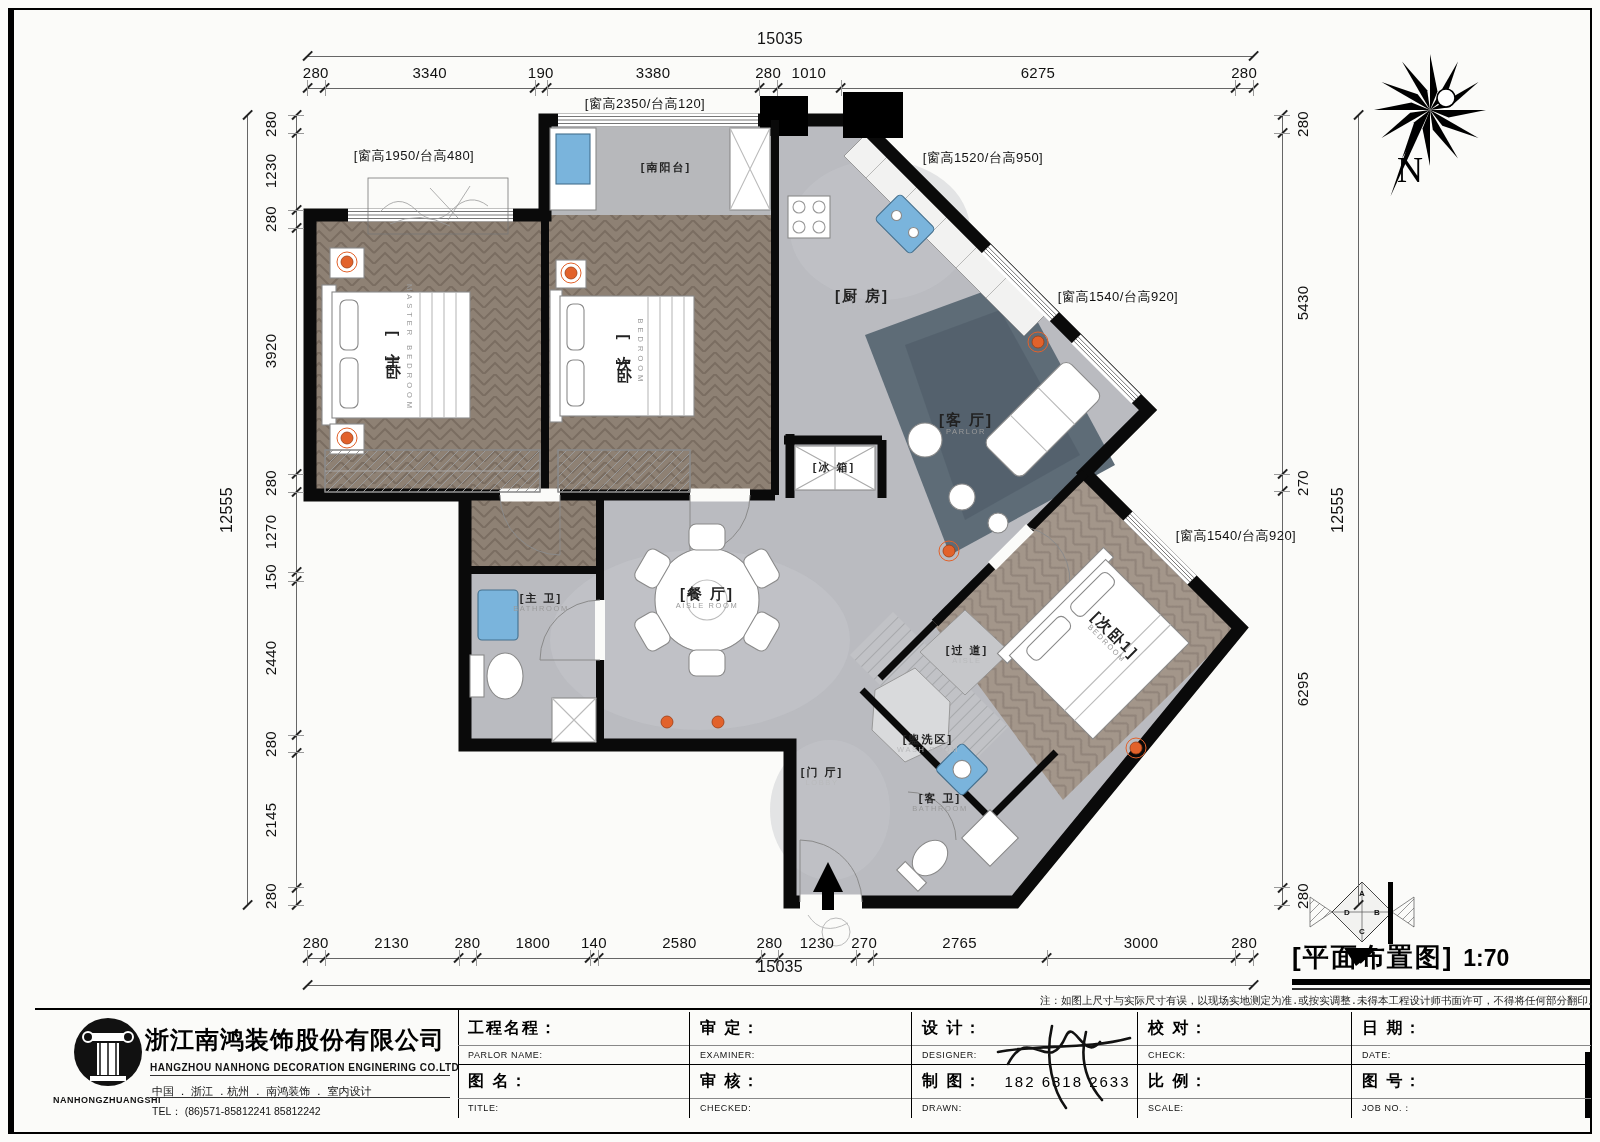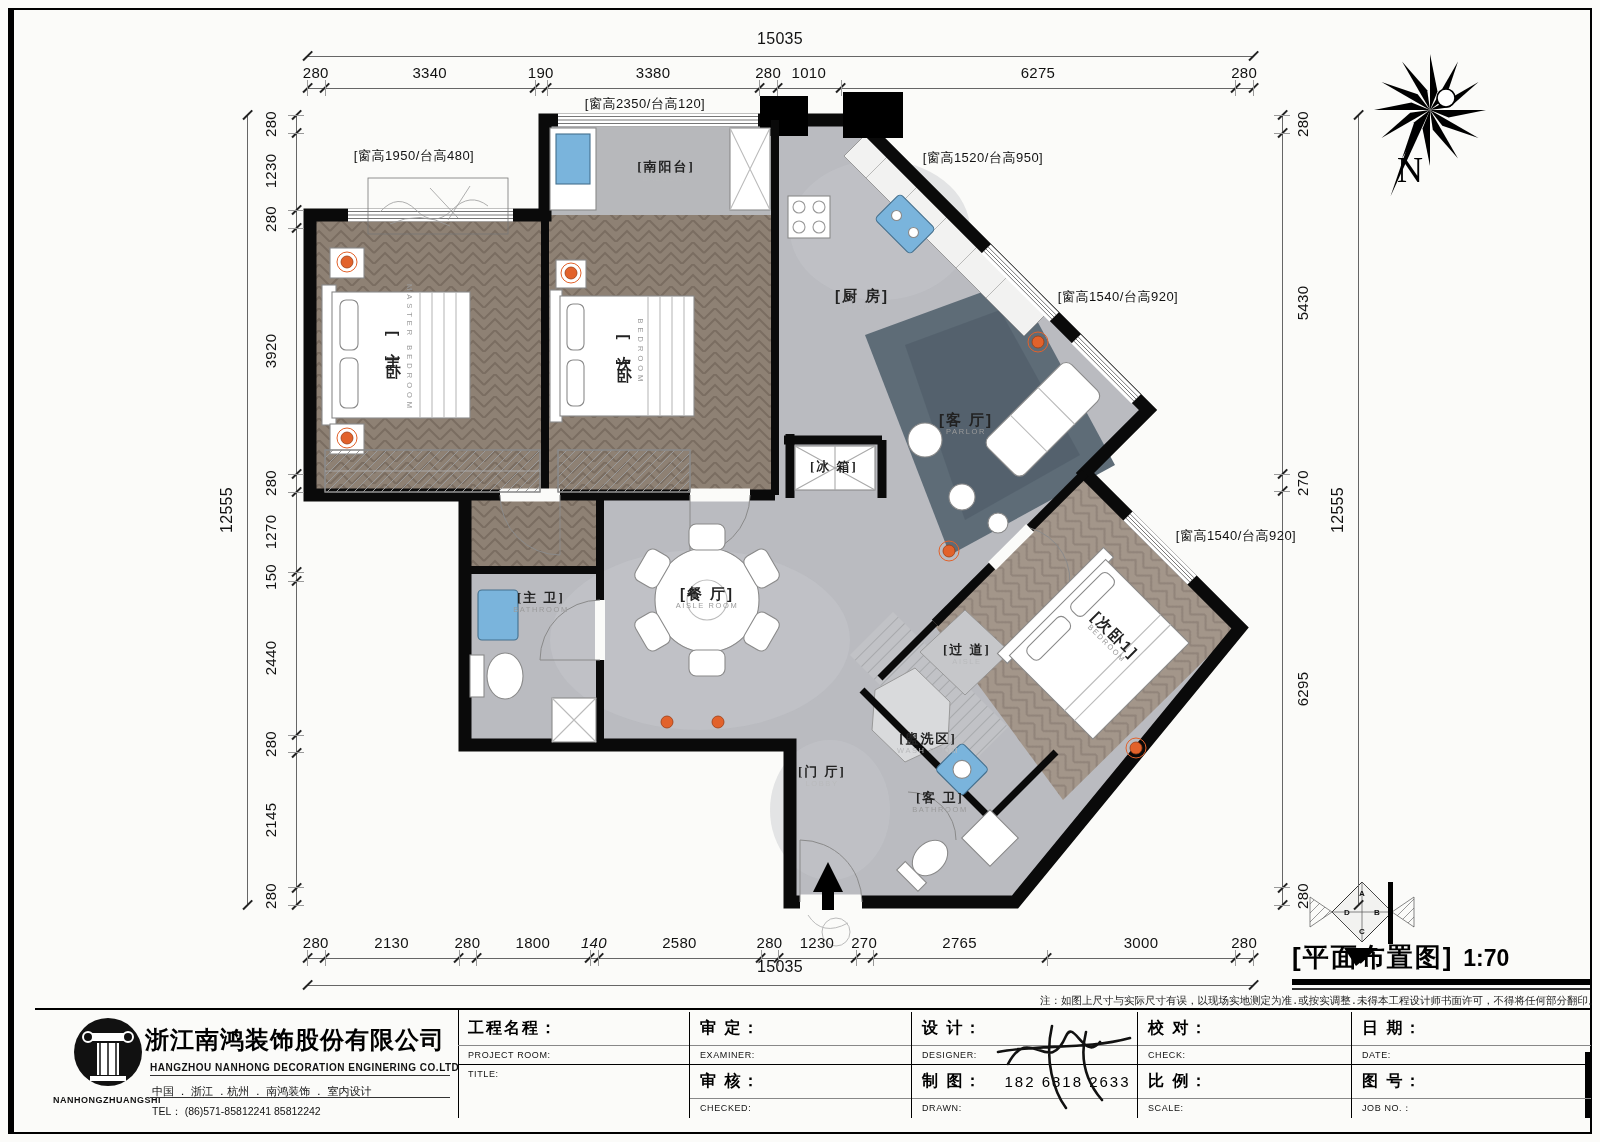--- a/index.html
+++ b/index.html
@@ -13,21 +13,21 @@
   .dim-line{position:absolute;background:#666;}
   .dim-stub{position:absolute;background:#999;}
   .tick{position:absolute;width:13px;height:1.6px;background:#222;transform:rotate(-45deg);}
   .dim-lab{position:absolute;font-size:15px;color:#111;white-space:nowrap;
            transform:translate(-50%,-50%);letter-spacing:.3px;}
   .dim-lab.rot{transform:translate(-50%,-50%) rotate(-90deg);}
   
   .room-lab{position:absolute;transform:translate(-50%,-50%);text-align:center;line-height:1.15;}
   .room-lab .cn{font-size:15px;font-weight:700;color:#222;letter-spacing:2px;white-space:nowrap;}
   .room-lab .en{font-size:7.5px;color:#9a9a9a;letter-spacing:1.6px;white-space:nowrap;}
-  .room-lab.small .cn{font-size:13px;font-family:Liberation Serif, serif;}
+  .room-lab.small .cn{font-size:11px;}
   .room-lab.faint .en{color:#b9babc;}
   .room-lab.v{display:flex;flex-direction:row;gap:2px;align-items:center;}
   .room-lab.v .cn,.room-lab.v .en{writing-mode:vertical-rl;letter-spacing:4px;}
   .room-lab.d{transform:translate(-50%,-50%) rotate(45deg);}
   .win-note{position:absolute;transform:translate(-50%,-50%);font-size:13px;color:#111;
             white-space:nowrap;letter-spacing:.5px;}
   
   .north-n{position:absolute;font-family:"Liberation Serif","DejaVu Serif",serif;
            font-size:36px;color:#000;transform:translate(-50%,-50%);}
   .abcd{position:absolute;font-size:8px;font-weight:700;color:#111;transform:translate(-50%,-50%);}
@@ -329,21 +329,21 @@
       <div class="dim-stub" style="left: 307px; top: 950px; width: 1px; height: 16px;"></div>
       <div class="dim-lab" style="left: 391.627px; top: 942px;">2130</div>
       <div class="tick" style="left: 318.118px; top: 957.2px;"></div>
       <div class="dim-stub" style="left: 324.618px; top: 950px; width: 1px; height: 16px;"></div>
       <div class="dim-lab" style="left: 467.446px; top: 942px;">280</div>
       <div class="tick" style="left: 452.137px; top: 957.2px;"></div>
       <div class="dim-stub" style="left: 458.637px; top: 950px; width: 1px; height: 16px;"></div>
       <div class="dim-lab" style="left: 532.882px; top: 942px;">1800</div>
       <div class="tick" style="left: 469.754px; top: 957.2px;"></div>
       <div class="dim-stub" style="left: 476.254px; top: 950px; width: 1px; height: 16px;"></div>
-      <div class="dim-lab" style="left: 593.915px; top: 942px; font-style: italic;">140</div>
+      <div class="dim-lab" style="left: 593.915px; top: 942px;">140</div>
       <div class="tick" style="left: 583.01px; top: 957.2px;"></div>
       <div class="dim-stub" style="left: 589.51px; top: 950px; width: 1px; height: 16px;"></div>
       <div class="dim-lab" style="left: 679.486px; top: 942px;">2580</div>
       <div class="tick" style="left: 591.819px; top: 957.2px;"></div>
       <div class="dim-stub" style="left: 598.319px; top: 950px; width: 1px; height: 16px;"></div>
       <div class="dim-lab" style="left: 769.461px; top: 942px;">280</div>
       <div class="tick" style="left: 754.152px; top: 957.2px;"></div>
       <div class="dim-stub" style="left: 760.652px; top: 950px; width: 1px; height: 16px;"></div>
       <div class="dim-lab" style="left: 816.965px; top: 942px;">1230</div>
       <div class="tick" style="left: 771.77px; top: 957.2px;"></div>
@@ -534,39 +534,40 @@
   <div class="co-cn">浙江南鸿装饰股份有限公司</div>
   <div class="co-en">HANGZHOU  NANHONG  DECORATION  ENGINERING  CO.LTD</div>
   <div class="co-hr1"></div>
   <div class="co-addr">中国 ． 浙江 ．杭州 ．      南鸿装饰 ． 室内设计</div>
   <div class="co-hr2"></div>
   <div class="co-tel">TEL：  (86)571-85812241   85812242</div>
 
   <div id="tb-grid">
       <div class="tb-cell r1" style="left: 458px; top: 1012px; width: 232px; height: 53px;">
         <div class="tb-cn">工程名程：</div>
-        <div class="tb-en">PROJECT ROOM:</div>
+        <div class="tb-en">PARLOR NAME:</div>
       </div>
       <div class="tb-cell r1" style="left: 690px; top: 1012px; width: 222px; height: 53px;">
         <div class="tb-cn">审    定：</div>
         <div class="tb-en">EXAMINER:</div>
       </div>
       <div class="tb-cell r1" style="left: 912px; top: 1012px; width: 226px; height: 53px;">
         <div class="tb-cn">设    计：</div>
         <div class="tb-en">DESIGNER:</div>
       </div>
       <div class="tb-cell r1" style="left: 1138px; top: 1012px; width: 214px; height: 53px;">
         <div class="tb-cn">校    对：</div>
         <div class="tb-en">CHECK:</div>
       </div>
       <div class="tb-cell r1" style="left: 1352px; top: 1012px; width: 240px; height: 53px;">
         <div class="tb-cn">日    期：</div>
         <div class="tb-en">DATE:</div>
       </div>
       <div class="tb-cell" style="left: 458px; top: 1065px; width: 232px; height: 53px;">
+        <div class="tb-cn">图  名：</div>
         <div class="tb-en">TITLE:</div>
       </div>
       <div class="tb-cell" style="left: 690px; top: 1065px; width: 222px; height: 53px;">
         <div class="tb-cn">审    核：</div>
         <div class="tb-en">CHECKED:</div>
       </div>
       <div class="tb-cell" style="left: 912px; top: 1065px; width: 226px; height: 53px;">
         <div class="tb-cn">制    图：<span class="val">182 6818 2633</span></div>
         <div class="tb-en">DRAWN:</div>
       </div>

